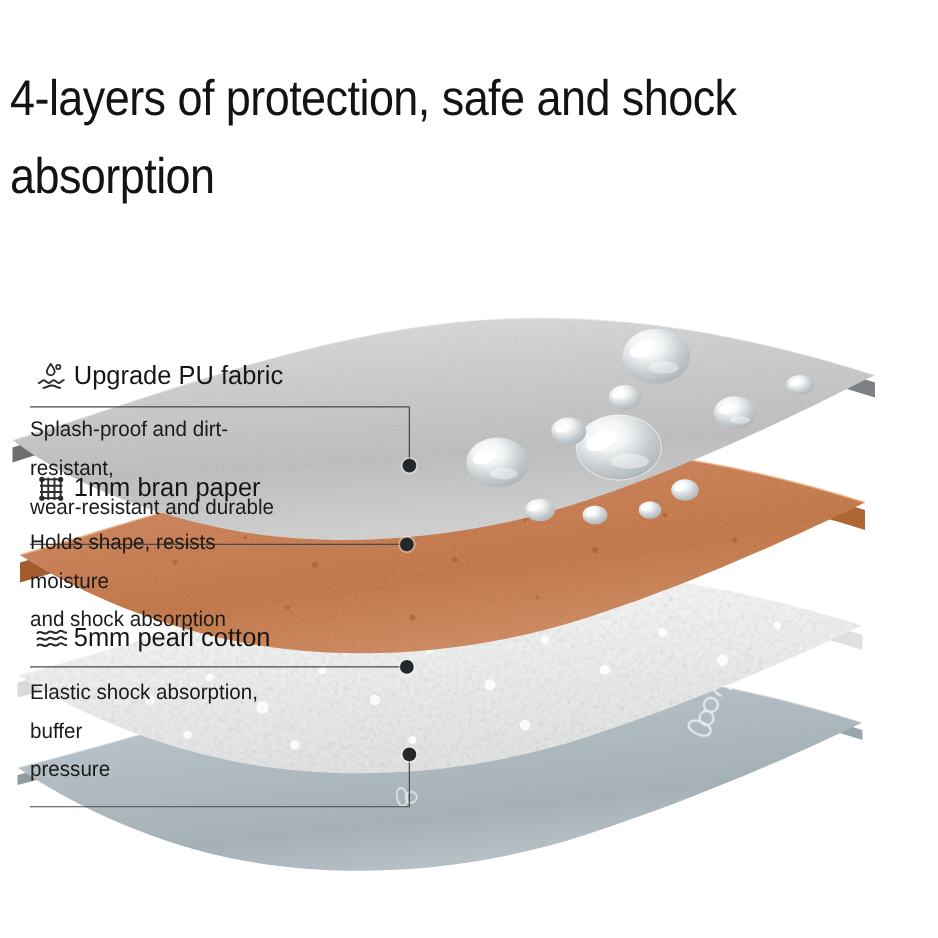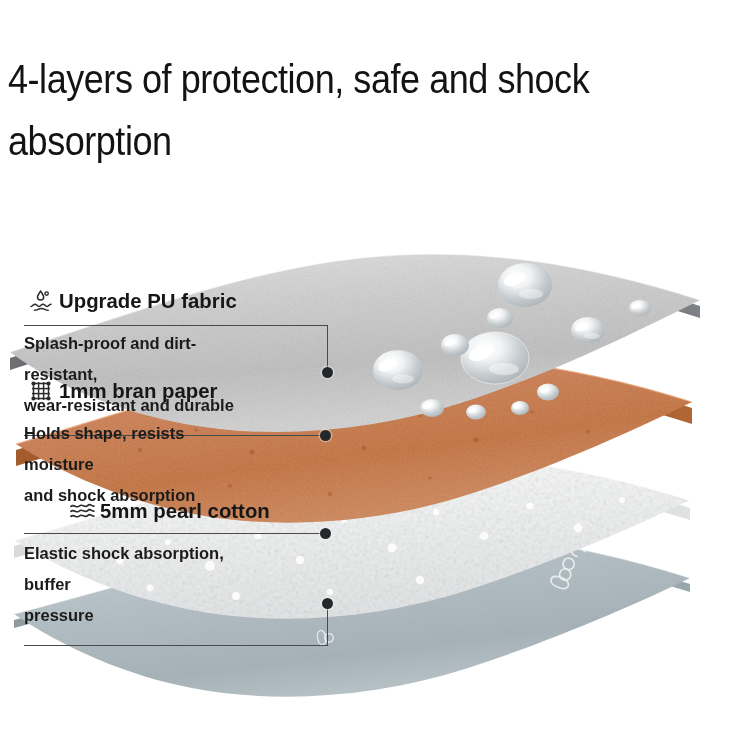--- a/index.html
+++ b/index.html
@@ -25,21 +25,21 @@
     transform:scaleX(0.90);
     transform-origin:left top;
     white-space:pre-wrap;
     font-weight:400;
   }
 
   
   .art{position:absolute;left:0;top:0;width:750px;height:750px;}
 
   
-  .ann{position:absolute;left:0;font-weight:bold;}
+  .ann{position:absolute;left:0;}
   .ann .row{
     display:flex;align-items:center;
     height:30px;
     padding-left:26px;
   }
   .ann .ico{
     width:30px;height:26px;
     display:flex;align-items:center;justify-content:center;
     flex:0 0 auto;
     color:#2b2b2b;
@@ -405,21 +405,21 @@
           <circle cx="4.5" cy="19.5" r="2.1" fill="#2b2b2b"></circle>
           <circle cx="19.5" cy="19.5" r="2.1" fill="#2b2b2b"></circle>
         </svg>
       </span>
       <span class="title">1mm bran paper</span>
     </div>
     <div class="desc" style="top:42px;">Holds shape, resists moisture
 and shock absorption</div>
   </div>
 
-  <div class="ann" style="top:496px;padding-left:41px;">
+  <div class="ann" style="top:496px;">
     <div class="row">
       <span class="ico">
         <svg width="26" height="22" viewBox="0 0 26 22">
           <path d="M2 6.4c2.8-3 5.5 2.6 8.3-0.4s5.5 2.6 8.3-0.4 4.4 1.4 6.4 0.4" fill="none" stroke="#2b2b2b" stroke-width="1.6" stroke-linecap="round"></path>
           <path d="M2 11.4c2.8-3 5.5 2.6 8.3-0.4s5.5 2.6 8.3-0.4 4.4 1.4 6.4 0.4" fill="none" stroke="#2b2b2b" stroke-width="1.6" stroke-linecap="round"></path>
           <path d="M2 16.4c2.8-3 5.5 2.6 8.3-0.4s5.5 2.6 8.3-0.4 4.4 1.4 6.4 0.4" fill="none" stroke="#2b2b2b" stroke-width="1.6" stroke-linecap="round"></path>
         </svg>
       </span>
       <span class="title">5mm pearl cotton</span>
     </div>

